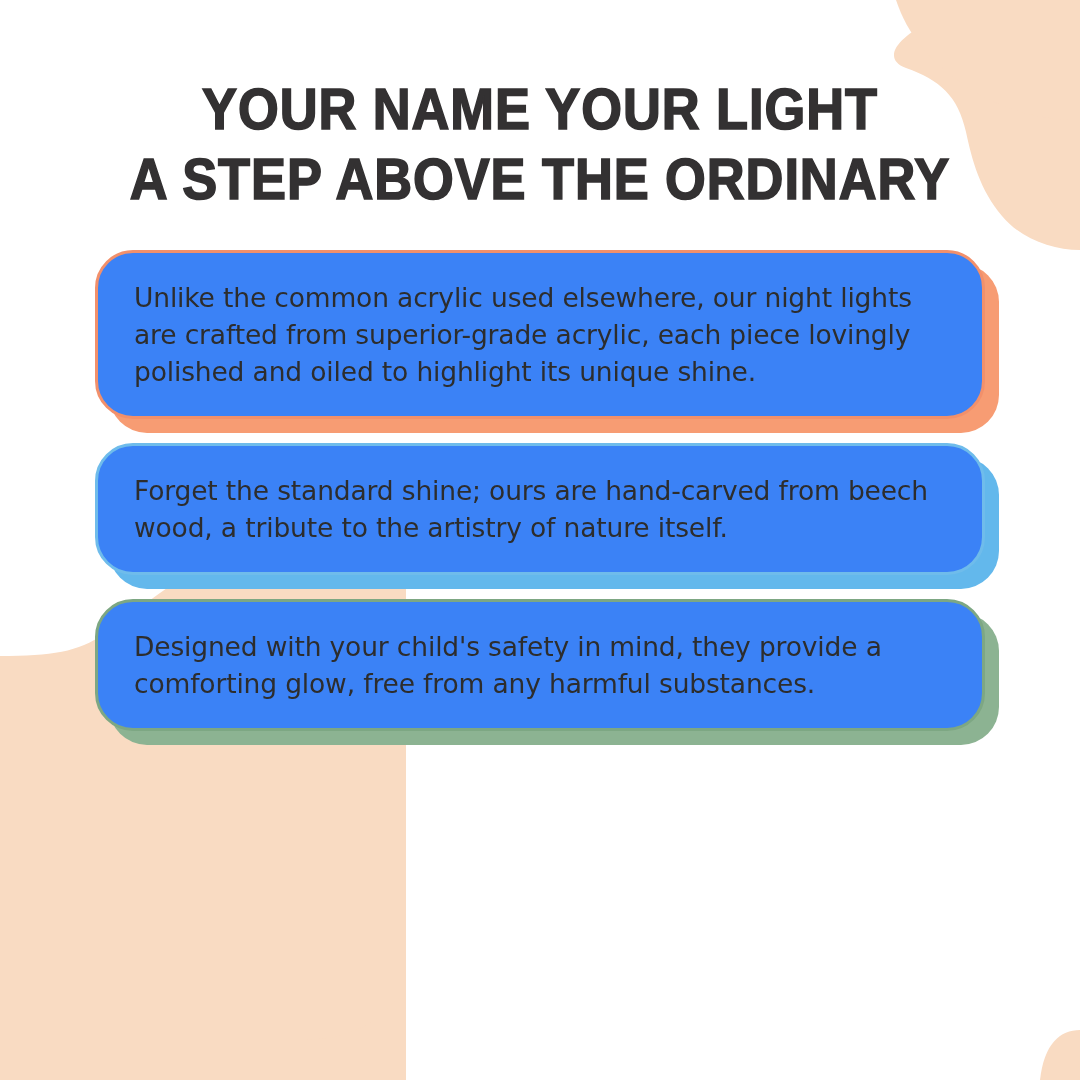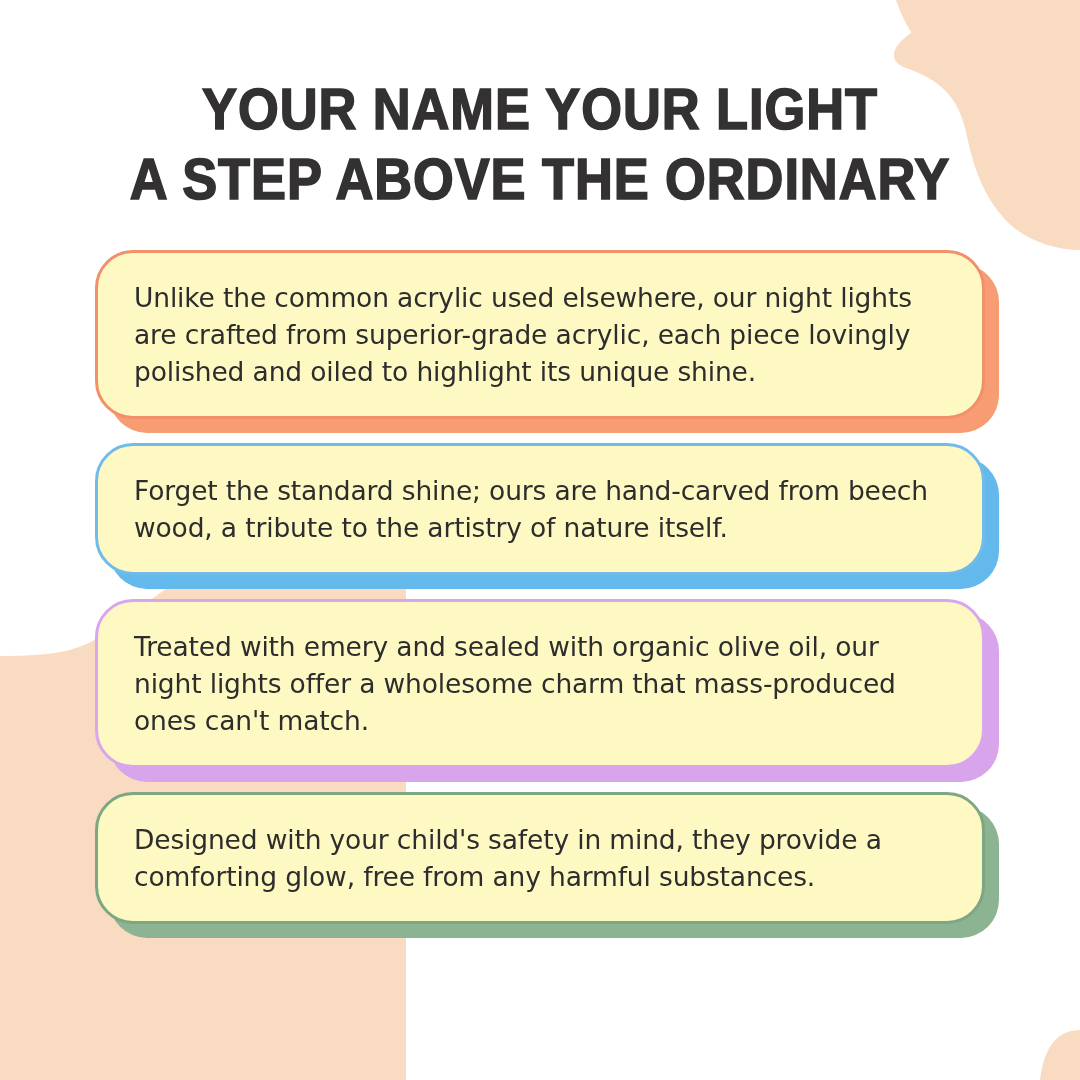--- a/index.html
+++ b/index.html
@@ -80,21 +80,21 @@
     width: 890px;
     height: 100%;
     border-radius: 38px;
     z-index: 1;
   }
 
   .card {
     position: relative;
     z-index: 2;
     width: 890px;
-    background: #fef9c3;
+    background: #3b82f6;
     border-radius: 38px;
     border: 3px solid #0f172a;
     padding: 26px 34px 26px 36px;
     display: flex;
     align-items: center;
     min-height: 108px;
   }
 
   .card-text {
     color: #2D2D2D;
@@ -154,26 +154,20 @@
           <div class="card-text">Unlike the common acrylic used elsewhere, our night lights are crafted from superior-grade acrylic, each piece lovingly polished and oiled to highlight its unique shine.</div>
         </div>
       </div>
       <div class="card-wrap">
         <div class="card-shadow" style="background: rgb(99, 184, 236);"></div>
         <div class="card" style="border-color: rgb(111, 188, 235);">
           <div class="card-text">Forget the standard shine; ours are hand-carved from beech wood, a tribute to the artistry of nature itself.</div>
         </div>
       </div>
       <div class="card-wrap">
-        <div class="card-shadow" style="background: rgb(216, 164, 236);"></div>
-        <div class="card" style="border-color: rgb(217, 166, 238);">
-          <div class="card-text">Treated with emery and sealed with organic olive oil, our night lights offer a wholesome charm that mass-produced ones can't match.</div>
-        </div>
-      </div>
-      <div class="card-wrap">
         <div class="card-shadow" style="background: rgb(140, 179, 146);"></div>
         <div class="card" style="border-color: rgb(125, 167, 131);">
           <div class="card-text">Designed with your child's safety in mind, they provide a comforting glow, free from any harmful substances.</div>
         </div>
       </div>
     </div>
 
 </div>
 
 </body></html>

